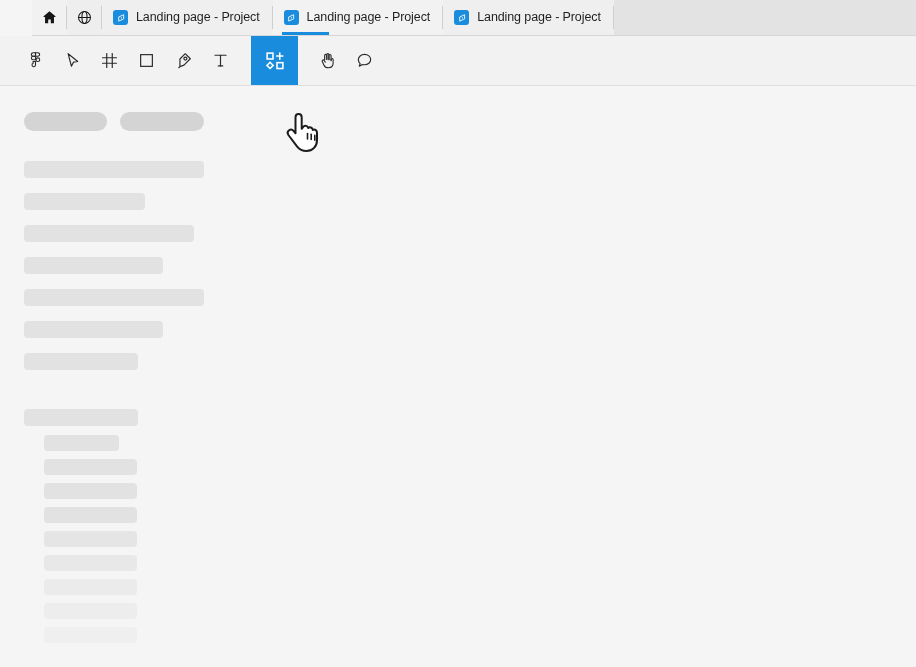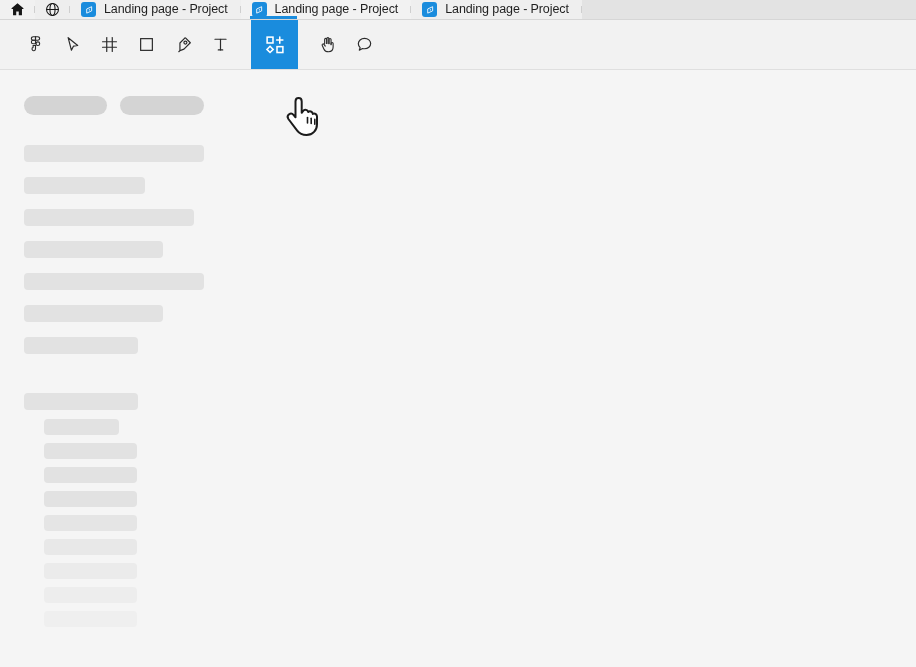--- a/index.html
+++ b/index.html
@@ -7,25 +7,26 @@
   html, body {
     width: 916px; height: 667px;
     overflow: hidden;
     font-family: "Liberation Sans", sans-serif;
     background: #f5f5f5;
   }
 
   
   .tabbar {
     position: relative;
-    height: 20px;
+    height: 36px;
     background: #e3e3e3;
     display: flex;
     align-items: stretch;
     border-bottom: 1px solid #d6d6d6;
+    margin-left: 32px;
   }
   .tabbar-btn {
     width: 35px;
     display: flex;
     align-items: center;
     justify-content: center;
     position: relative;
     background: #eeeeee;
   }
   .tabbar-btn.home { background: #f1f1f1; }

